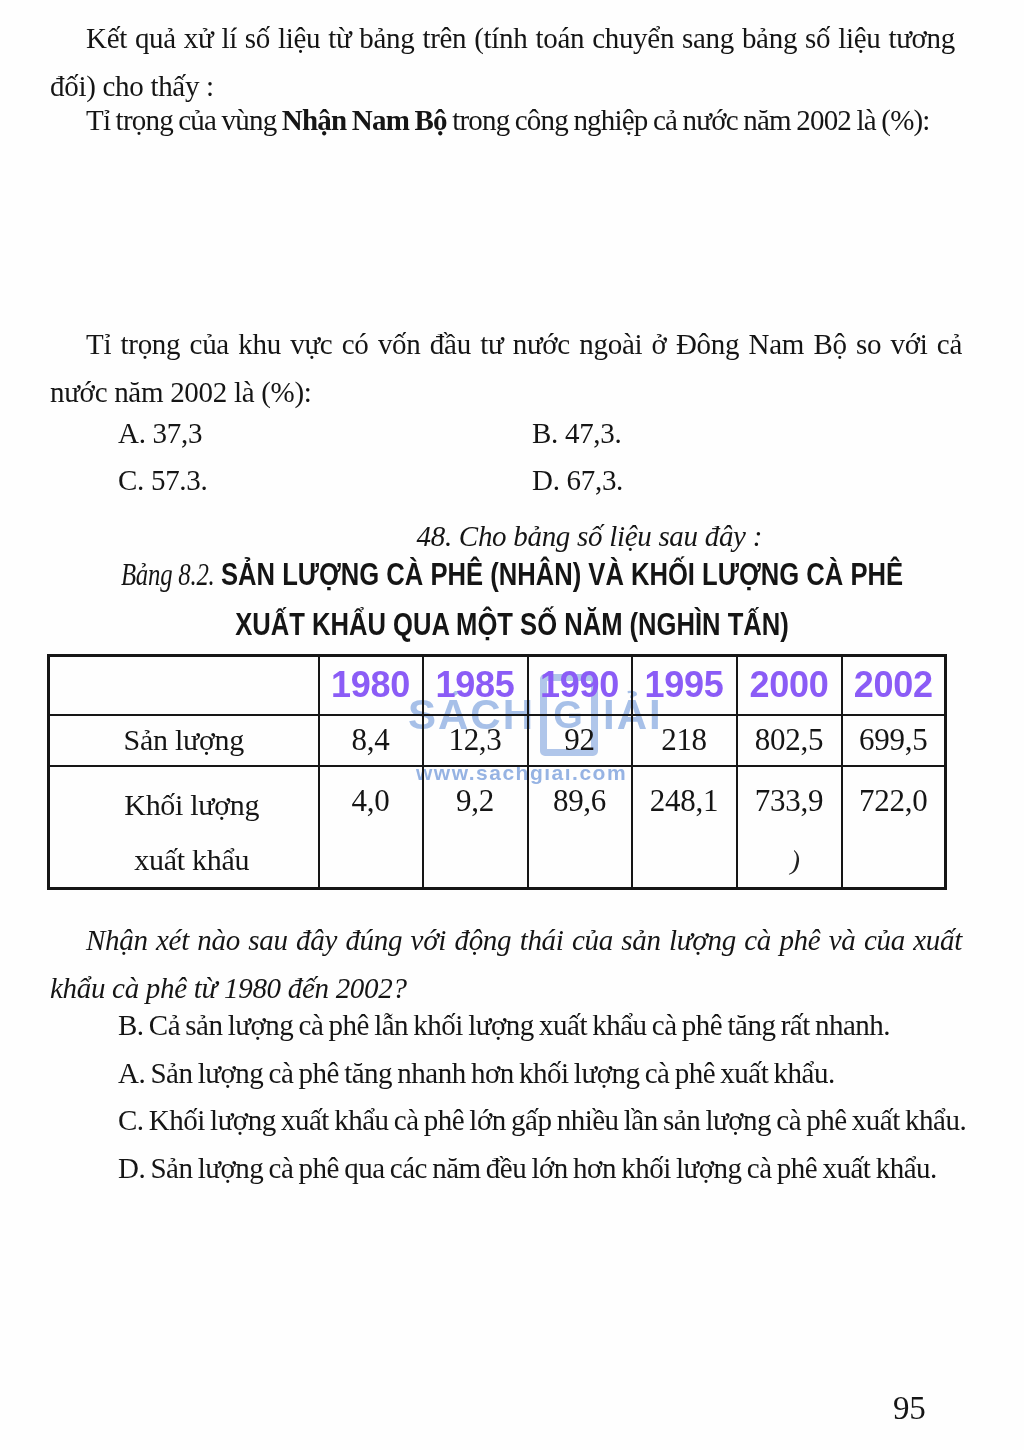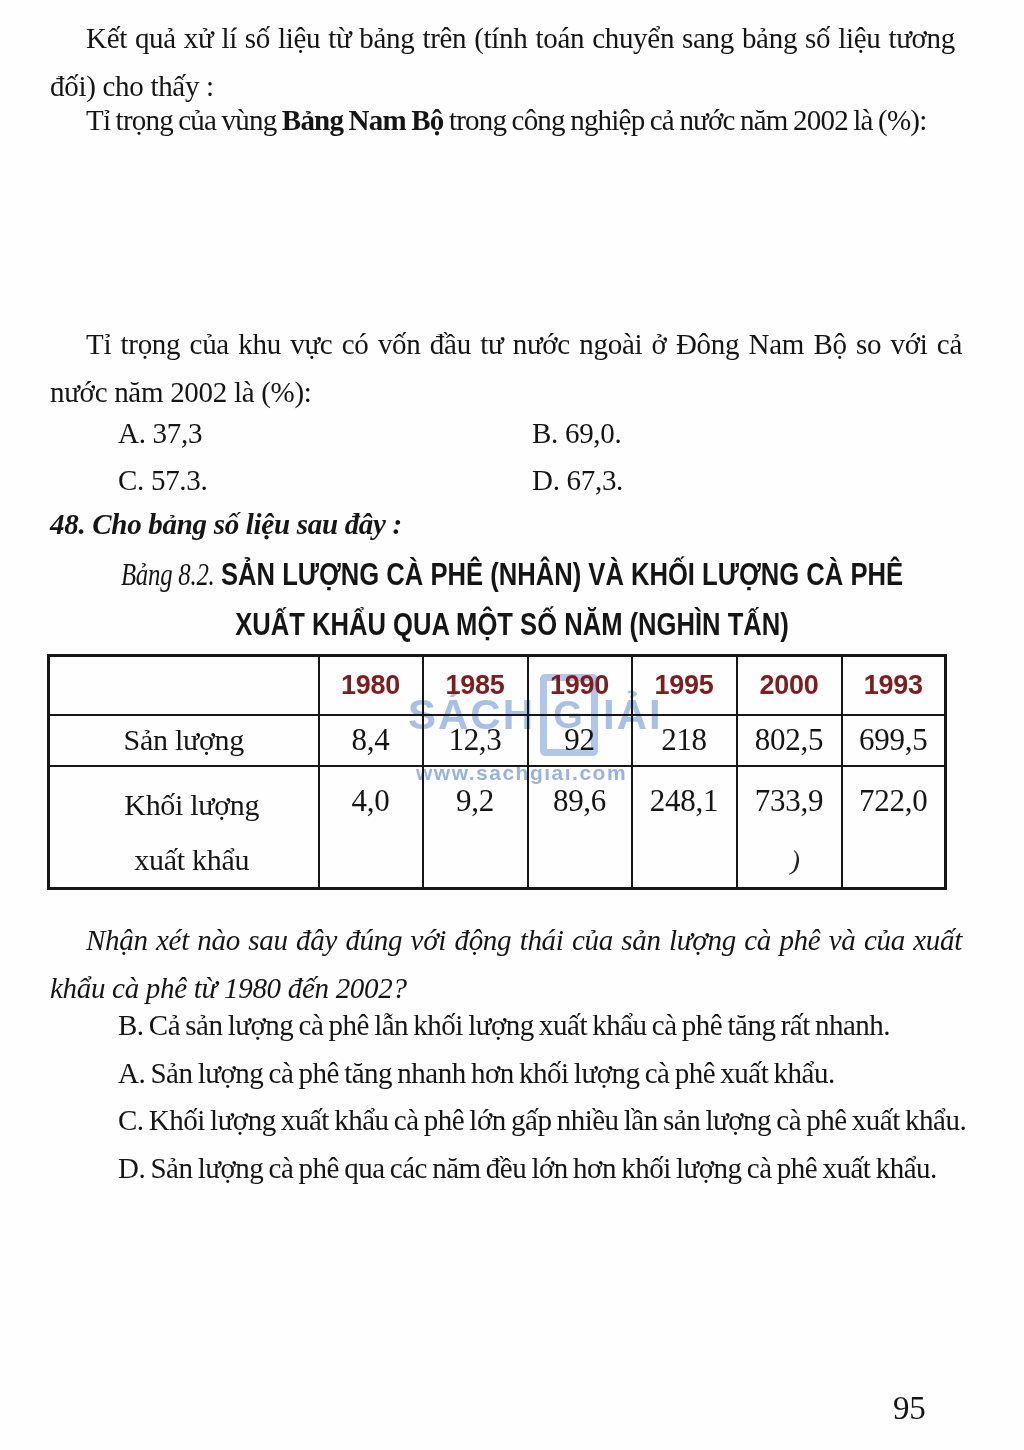--- a/index.html
+++ b/index.html
@@ -123,22 +123,22 @@
     padding: 0;
     background: transparent;
   }
   table.data { border: 3px solid #161616; }
   tr.hdr { height: 59px; }
   tr.r1  { height: 51px; }
   tr.r2  { height: 110px; }
   th.year {
     font-family: "Liberation Sans", sans-serif;
     font-weight: bold;
-    font-size: 27px;
-    color: #7f1d1d;
+    font-size: 36px;
+    color: #8b5cf6;
   }
   td.cell { font-size: 31px; }
   tr.r2 td { vertical-align: top; padding-top: 16px; }
   tr.r2 td.rowlabel { padding-top: 10px; padding-left: 16px; }
   td.rowlabel span.wrap {
     display: inline-block;
     max-width: 180px;
     line-height: 55px;
     font-size: 30px;
   }
@@ -159,34 +159,34 @@
     font-size: 33px;
   }
 </style>
 </head>
 <body>
 
 <div class="page">
 
   <p class="abs para indent" style="left:50px; top:14px; width:905px; margin:0;">Kết quả xử lí số liệu từ bảng trên (tính toán chuyển sang bảng số liệu tương đối) cho thấy :</p>
 
-  <p class="abs para indent tight" style="left:50px; top:96px; width:930px; margin:0; text-align:left;"><span>Tỉ trọng của vùng </span><span class="b">Bảng Nam Bộ</span><span> trong công nghiệp cả nước năm 2002 là (%):</span></p>
+  <p class="abs para indent tight" style="left:50px; top:96px; width:930px; margin:0; text-align:left;"><span>Tỉ trọng của vùng </span><span class="b">Nhận Nam Bộ</span><span> trong công nghiệp cả nước năm 2002 là (%):</span></p>
 
 
 
   <p class="abs para indent" style="left:50px; top:320px; width:912px; margin:0;">Tỉ trọng của khu vực có vốn đầu tư nước ngoài ở Đông Nam Bộ so với cả nước năm 2002 là (%):</p>
 
   <div class="abs mc-grid" style="left:118px; top:410px; width:740px;">
     <div>A. 37,3</div>
-    <div>B. 69,0.</div>
+    <div>B. 47,3.</div>
     <div>C. 57.3.</div>
     <div>D. 67,3.</div>
   </div>
 
-  <p class="abs para italic" style="left:50px; top:500px; width:700px; margin:0; text-align:left;font-weight:bold;">48. Cho bảng số liệu sau đây :</p>
+  <p class="abs para italic" style="left:50px; top:500px; width:700px; margin:12px; text-align:right;">48. Cho bảng số liệu sau đây :</p>
 
   <div class="abs table-title">
     <span class="tt-label">Bảng 8.2.</span><span class="tt-text">SẢN LƯỢNG CÀ PHÊ (NHÂN) VÀ KHỐI LƯỢNG CÀ PHÊ XUẤT KHẨU QUA MỘT SỐ NĂM (NGHÌN TẤN)</span>
   </div>
 
   <div class="abs watermark">
     <div class="wm-row">
       <span>SÁCH</span>
       <span class="wm-logo">G</span>
       <span>IẢI</span>
@@ -205,21 +205,21 @@
         <col style="width:104px">
     </colgroup>
     <tbody>
         <tr class="hdr">
       <th></th>
       <th class="year">1980</th>
       <th class="year">1985</th>
       <th class="year">1990</th>
       <th class="year">1995</th>
       <th class="year">2000</th>
-      <th class="year">1993</th>
+      <th class="year">2002</th>
     </tr>
     <tr class="r1">
       <td class="cell rowlabel">Sản lượng</td>
       <td class="cell">8,4</td>
       <td class="cell">12,3</td>
       <td class="cell">92</td>
       <td class="cell">218</td>
       <td class="cell">802,5</td>
       <td class="cell">699,5</td>
     </tr>

